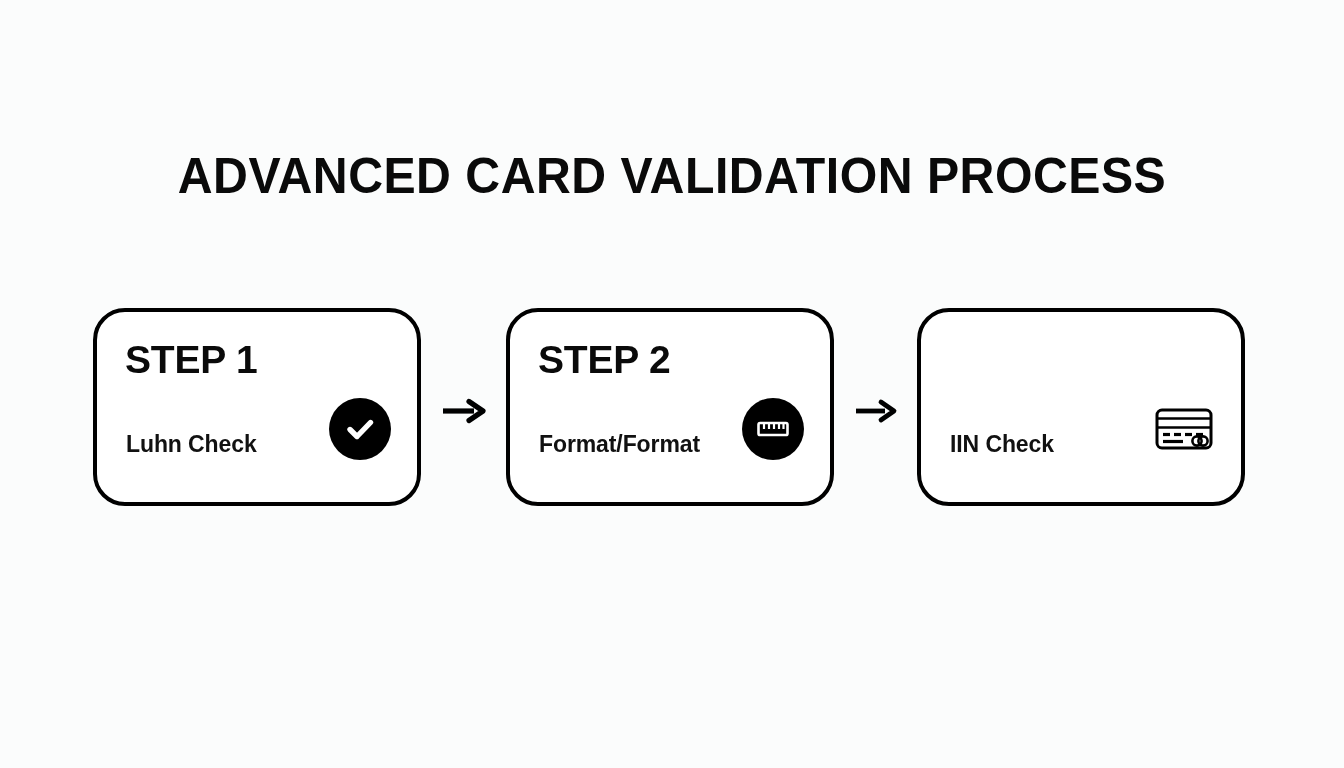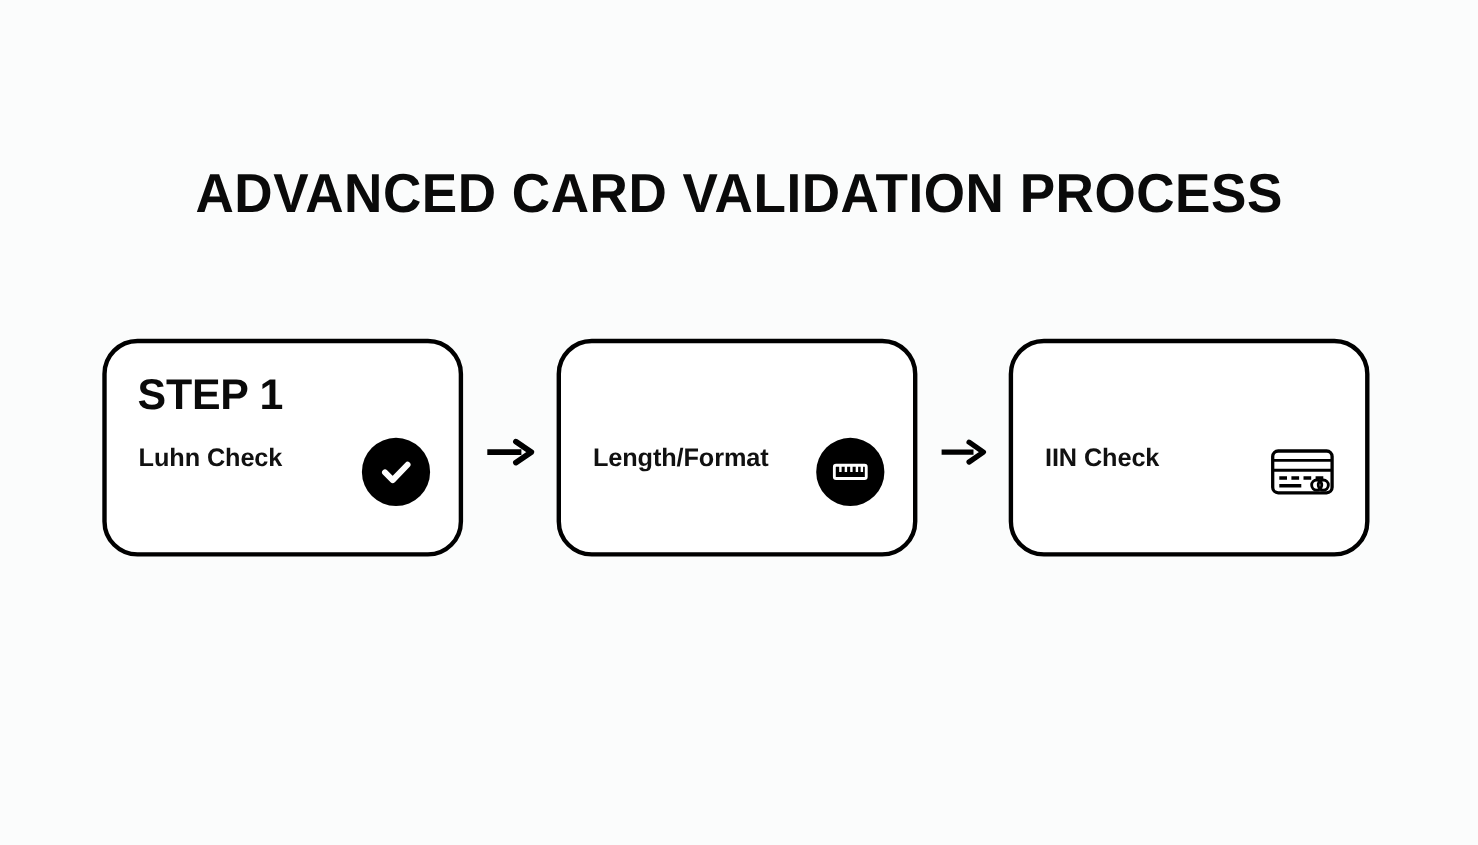--- a/index.html
+++ b/index.html
@@ -64,21 +64,21 @@
     font-weight: 700;
     line-height: 42px;
     letter-spacing: -0.2px;
     color: #0a0a0a;
     white-space: nowrap;
   }
 
   .card-sub {
     position: absolute;
     left: 29px;
-    top: 90px;
+    top: 118px;
     font-size: 23px;
     font-weight: 700;
     line-height: 28px;
     letter-spacing: -0.1px;
     color: #111111;
     white-space: nowrap;
   }
 
   .card-icon {
     position: absolute;
@@ -141,21 +141,22 @@
   </div>
 
   <div class="arrow">
     <svg width="46" height="30" viewBox="0 0 46 30" aria-hidden="true">
       <path d="M2 15 H33" stroke="#000000" stroke-width="5.2" stroke-linecap="butt" fill="none"></path>
       <path d="M28 5.5 L42 15 L28 24.5" stroke="#000000" stroke-width="5.2" fill="none" stroke-linecap="round" stroke-linejoin="round"></path>
     </svg>
   </div>
 
   <div class="card">
-    <div class="card-sub">Length/Format</div>
+    <div class="card-title">STEP 2</div>
+    <div class="card-sub">Format/Format</div>
     <div class="card-icon">
       <div class="icon-badge">
         <svg width="40" height="40" viewBox="0 0 40 40" aria-hidden="true">
           <rect x="5.5" y="14" width="29" height="12" rx="1.6" fill="none" stroke="#ffffff" stroke-width="2.6"></rect>
           <path d="M11 14 V20 M16 14 V20 M21 14 V20 M26 14 V20 M30.5 14 V20" stroke="#ffffff" stroke-width="2.2" stroke-linecap="butt"></path>
         </svg>
       </div>
     </div>
   </div>
 

